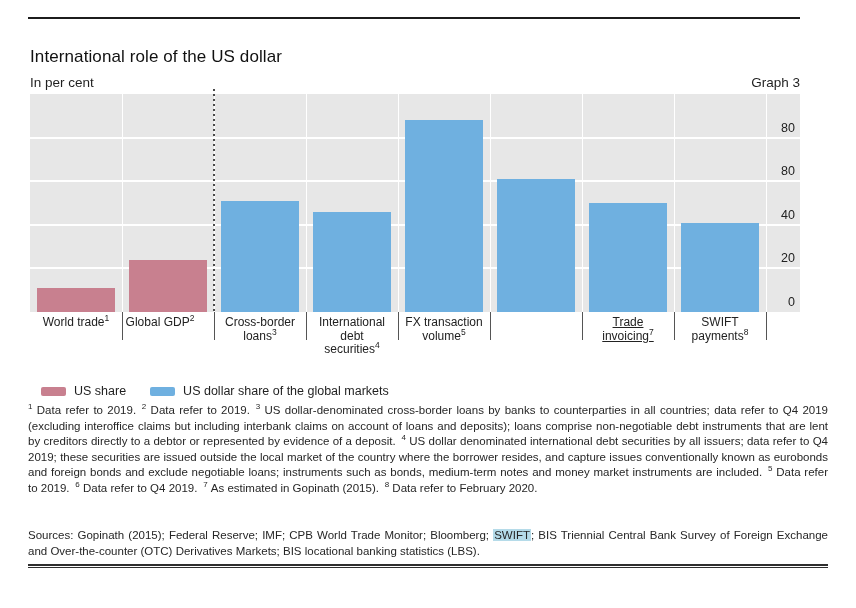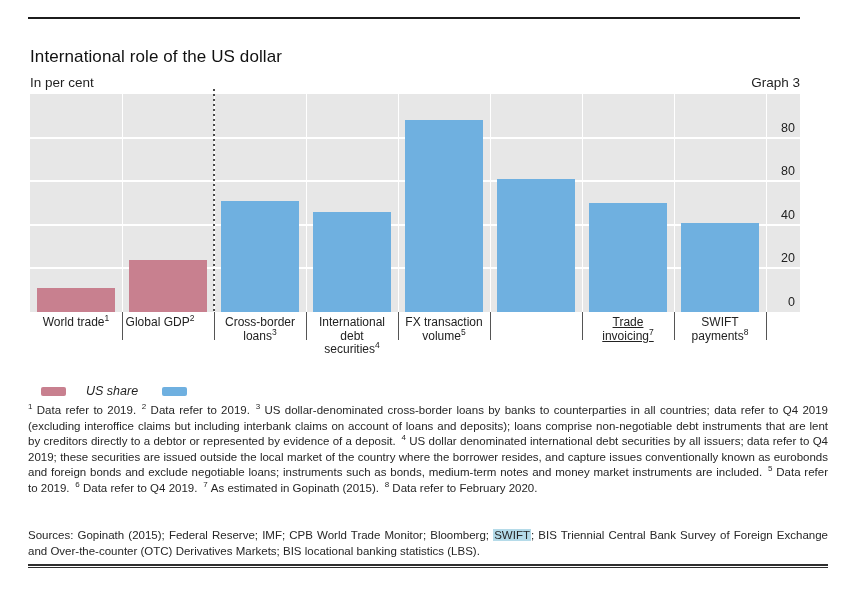--- a/index.html
+++ b/index.html
@@ -45,21 +45,21 @@
     position: absolute; top: 222px; width: 92px;
     text-align: center; font-size: 12px; line-height: 13.5px; color: #222;
   }
   sup.fnmark { font-size: 8.5px; line-height: 0; }
 
   .legend {
     position: absolute; left: 41px; top: 384px;
     display: flex; align-items: center; gap: 24px;
     font-size: 12.5px; color: #1f1f1f;
   }
-  .legend-item { display: flex; align-items: center; gap: 20px; font-style: italic; }
+  .legend-item { display: flex; align-items: center; gap: 8px; }
   .swatch { width: 25px; height: 9px; border-radius: 2px; }
 
   .footnotes, .sources {
     position: absolute; left: 28px; width: 800px;
     font-size: 11.5px; line-height: 15.6px; text-align: justify; color: #262626;
   }
   .footnotes { top: 403px; }
   .sources   { top: 528px; }
   .footnotes sup, .sources sup { font-size: 8px; line-height: 0; }
   .src-highlight { padding: 0 1px; }
@@ -126,20 +126,21 @@
       <div class="xlab" style="left: 644px;">SWIFT<br>payments<sup class="fnmark">8</sup></div>
     </div>
 
   <div class="legend" id="legend">
       <div class="legend-item">
         <div class="swatch" style="background: rgb(200, 128, 143);"></div>
         <span>US share</span>
       </div>
       <div class="legend-item">
         <div class="swatch" style="background: rgb(111, 176, 224);"></div>
+        <span>US dollar share of the global markets</span>
       </div>
     </div>
 
   <p class="footnotes" id="footnotes"><sup>1</sup>&nbsp;Data refer to 2019. <sup>2</sup>&nbsp;Data refer to 2019. <sup>3</sup>&nbsp;US dollar-denominated cross-border loans by banks to counterparties in all countries; data refer to Q4 2019 (excluding interoffice claims but including interbank claims on account of loans and deposits); loans comprise non-negotiable debt instruments that are lent by creditors directly to a debtor or represented by evidence of a deposit. <sup>4</sup>&nbsp;US dollar denominated international debt securities by all issuers; data refer to Q4 2019; these securities are issued outside the local market of the country where the borrower resides, and capture issues conventionally known as eurobonds and foreign bonds and exclude negotiable loans; instruments such as bonds, medium-term notes and money market instruments are included. <sup>5</sup>&nbsp;Data refer to 2019. <sup>6</sup>&nbsp;Data refer to Q4 2019. <sup>7</sup>&nbsp;As estimated in Gopinath (2015). <sup>8</sup>&nbsp;Data refer to February 2020.</p>
   <p class="sources" id="sources">Sources: Gopinath (2015); Federal Reserve; IMF; CPB World Trade Monitor; Bloomberg; <span class="src-highlight" style="background: rgb(181, 219, 233);">SWIFT</span>; BIS Triennial Central Bank Survey of Foreign Exchange and Over-the-counter (OTC) Derivatives Markets; BIS locational banking statistics (LBS).</p>
 
   <div class="rule-bottom"></div>
 </div>
 
 </body></html>

